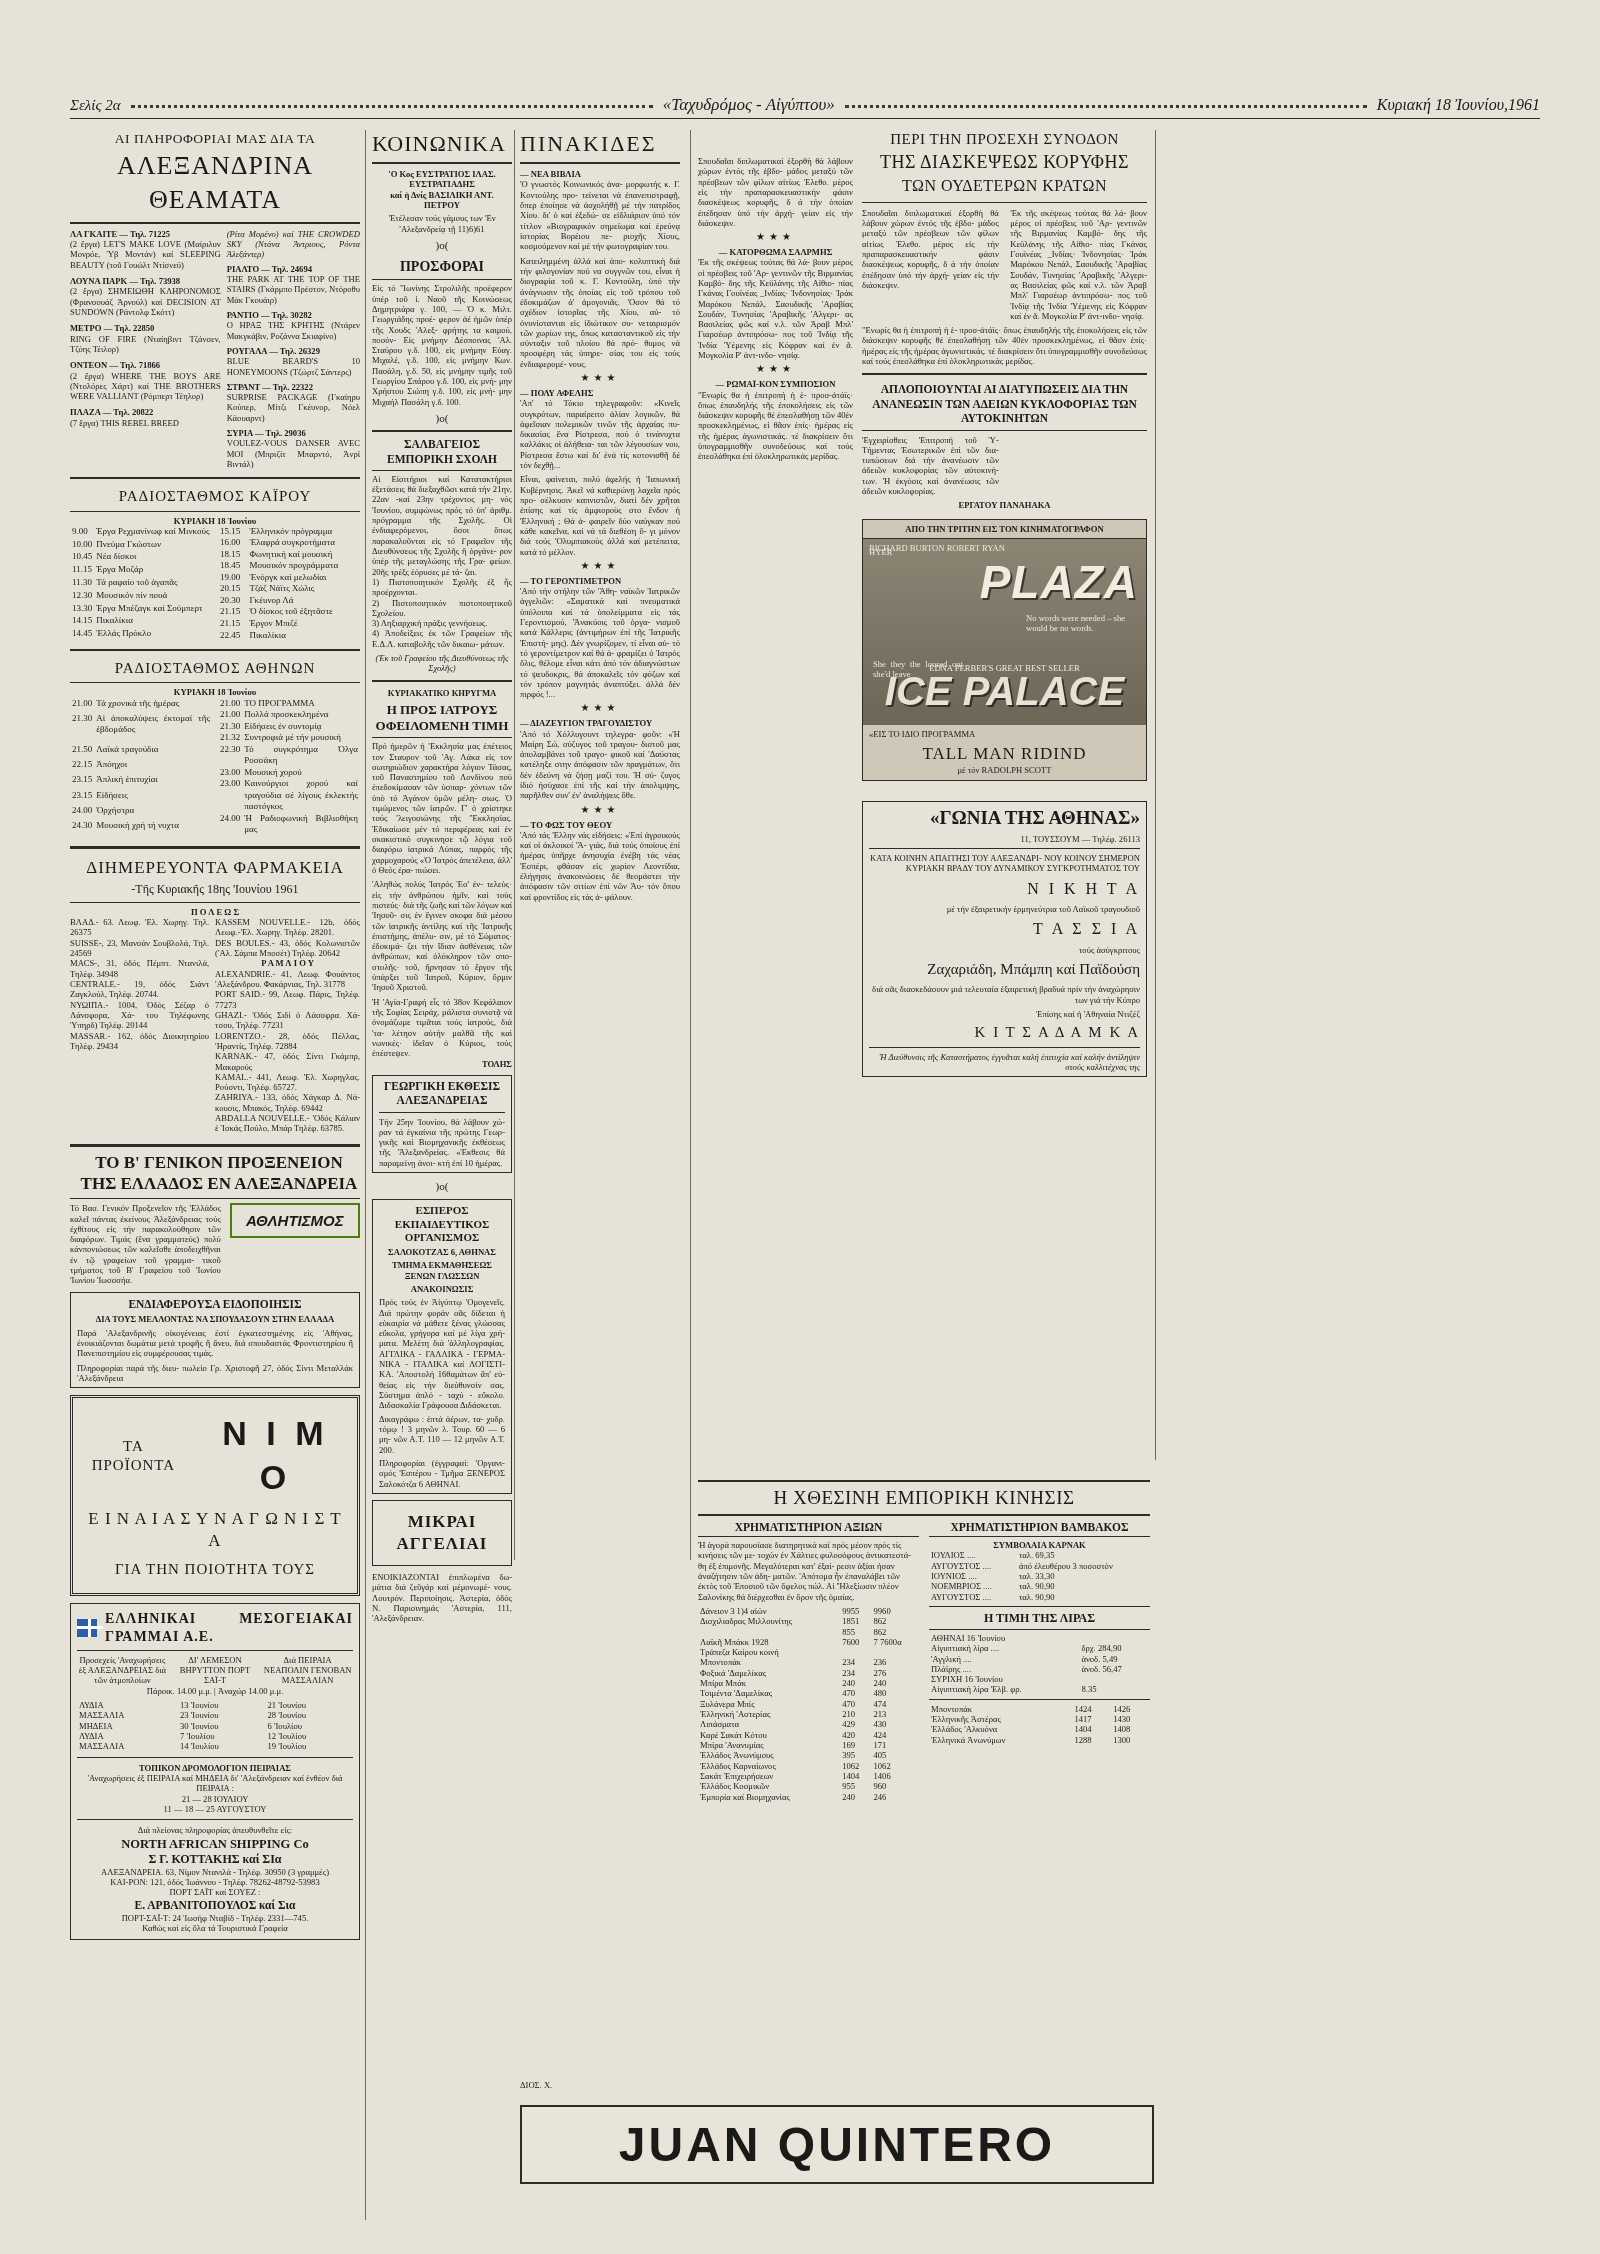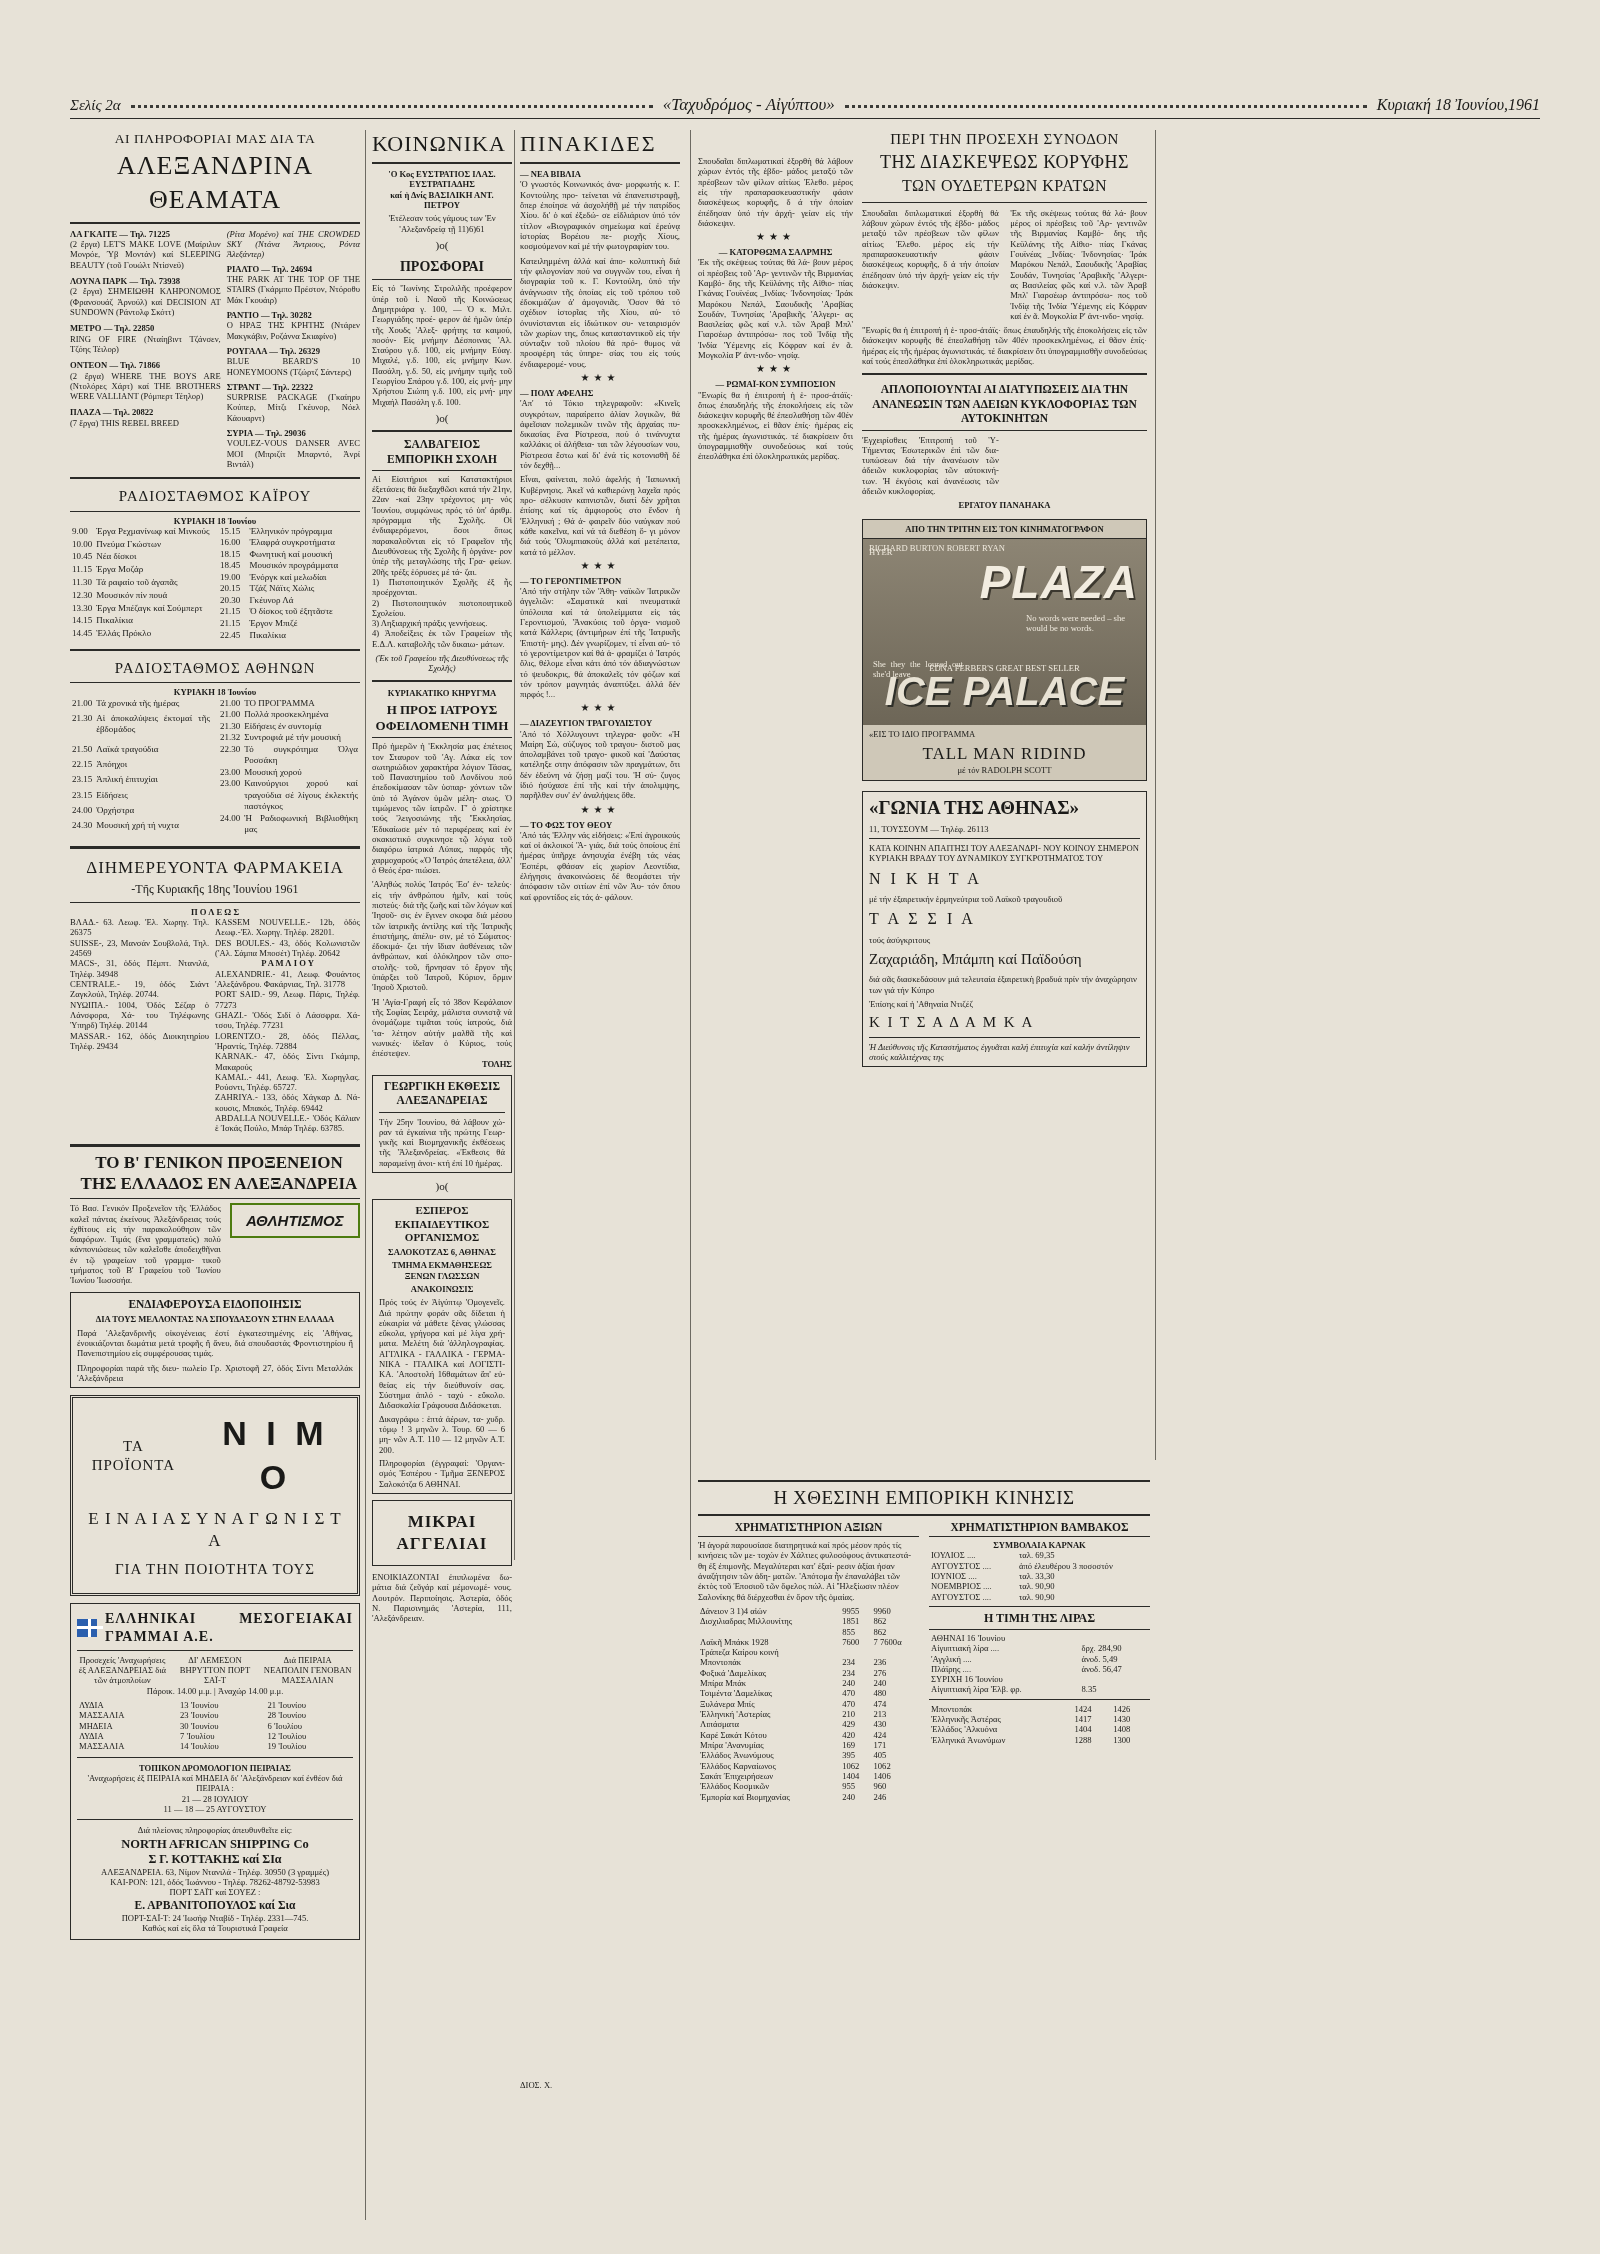--- a/index.html
+++ b/index.html
@@ -510,21 +510,21 @@
         <div class="xtiny" style="position:absolute;right:10px;top:74px;width:110px;color:#efe9dd;text-align:left;">No words were needed – she would be no words.</div>
         <div class="xtiny" style="position:absolute;left:10px;top:120px;width:90px;color:#efe9dd;">She they the loured out she'd leave</div>
         <div class="xtiny" style="position:absolute;left:0;right:0;bottom:52px;text-align:center;color:#f2ece0;">EDNA FERBER'S GREAT BEST SELLER</div>
         <div class="hugead" style="position:absolute;left:0;right:0;bottom:8px;text-align:center;font-size:40px;font-style:italic;color:#e8e2d4;text-shadow:2px 2px 0 #30302a;">ICE PALACE</div>
       </div>
       <div class="xtiny" style="padding:4px 6px;">«ΕΙΣ ΤΟ ΙΔΙΟ ΠΡΟΓΡΑΜΜΑ</div>
       <div class="center" style="font-size:17px;letter-spacing:1px;">TALL MAN RIDIND</div>
       <div class="center xtiny" style="padding-bottom:5px">μέ τόν RADOLPH SCOTT</div>
     </div>
 
-    <div class="box" style="text-align:left;margin-top:10px;">
+    <div class="box" style="text-align:right;margin-top:20px;">
       <div class="bold" style="font-size:19px;">«ΓΩΝΙΑ ΤΗΣ ΑΘΗΝΑΣ»</div>
       <div class="xtiny" style="margin:3px 0">11, ΤΟΥΣΣΟΥΜ — Τηλέφ. 26113</div>
       <div class="rule" style="position:static;height:1px;margin:4px 0;"></div>
       <div class="xtiny">ΚΑΤΑ ΚΟΙΝΗΝ ΑΠΑΙΤΗΣΙ ΤΟΥ ΑΛΕΞΑΝΔΡΙ- ΝΟΥ ΚΟΙΝΟΥ ΣΗΜΕΡΟΝ ΚΥΡΙΑΚΗ ΒΡΑΔΥ ΤΟΥ ΔΥΝΑΜΙΚΟΥ ΣΥΓΚΡΟΤΗΜΑΤΟΣ ΤΟΥ</div>
       <div style="font-size:16px;letter-spacing:3px;margin:5px 0">Ν Ι Κ Η Τ Α</div>
       <div class="xtiny">μέ τήν ἐξαιρετικήν ἑρμηνεύτρια τοῦ Λαϊκοῦ τραγουδιοῦ</div>
       <div style="font-size:16px;letter-spacing:3px;margin:5px 0">Τ Α Σ Σ Ι Α</div>
       <div class="xtiny">τούς ἀσύγκριτους</div>
       <div style="font-size:15px;margin:5px 0">Ζαχαριάδη, Μπάμπη καί Παϊδούση</div>
       <div class="xtiny">διά σᾶς διασκεδάσουν μιά τελευταία ἐξαιρετικὴ βραδυά πρίν τήν ἀναχώρησιν των γιά τήν Κύπρο</div>
@@ -725,16 +725,19 @@
                 <td>Ἑλληνικά Ἀνωνύμων</td>
                 <td>1288</td>
                 <td>1300</td>
               </tr>
         </tbody>
           </table>
       </div>
     </div>
   </div>
 
+  <div style="position:absolute;left:520px;top:2105px;width:630px;border:2px solid #2b2b28;background:#e9e4d9;text-align:center;padding:10px 0;">
+    <span class="hugead" style="font-size:48px;letter-spacing:3px;">JUAN QUINTERO</span>
+  </div>
 
   <div style="position:absolute;left:520px;top:2080px;width:160px;" class="xtiny">ΔΙΟΣ. Χ.</div>
 
 </div>
 
 </body></html>

